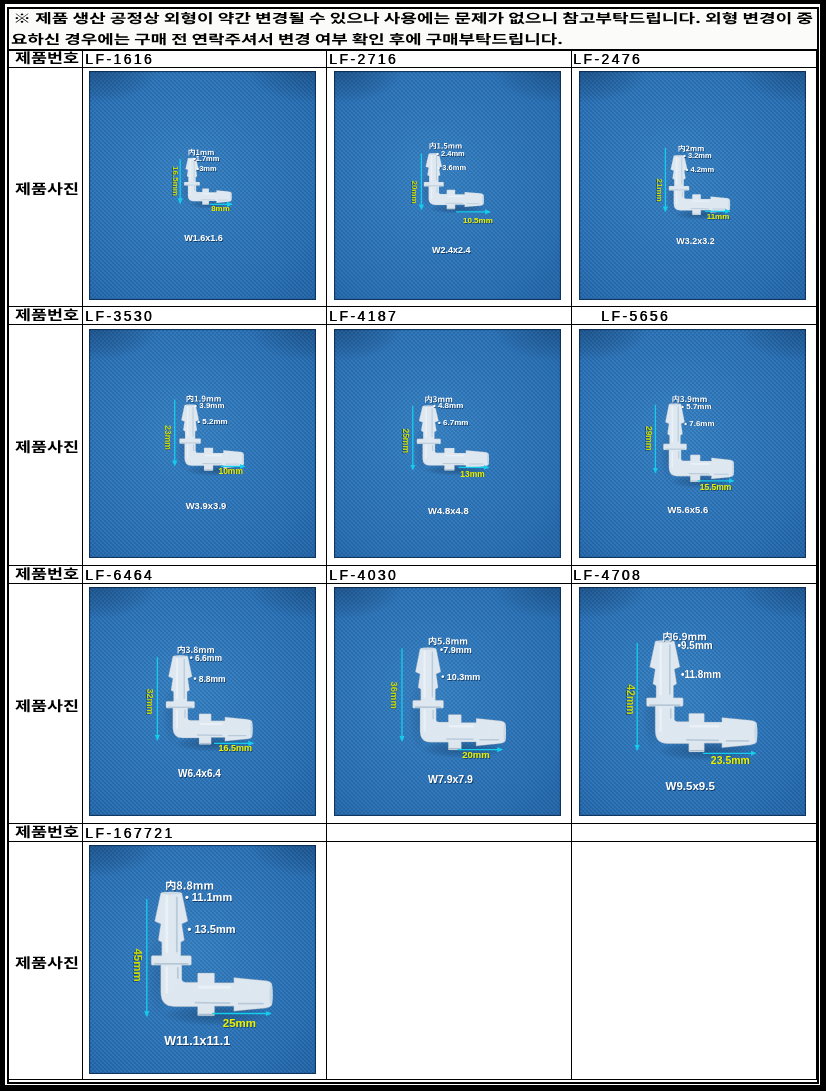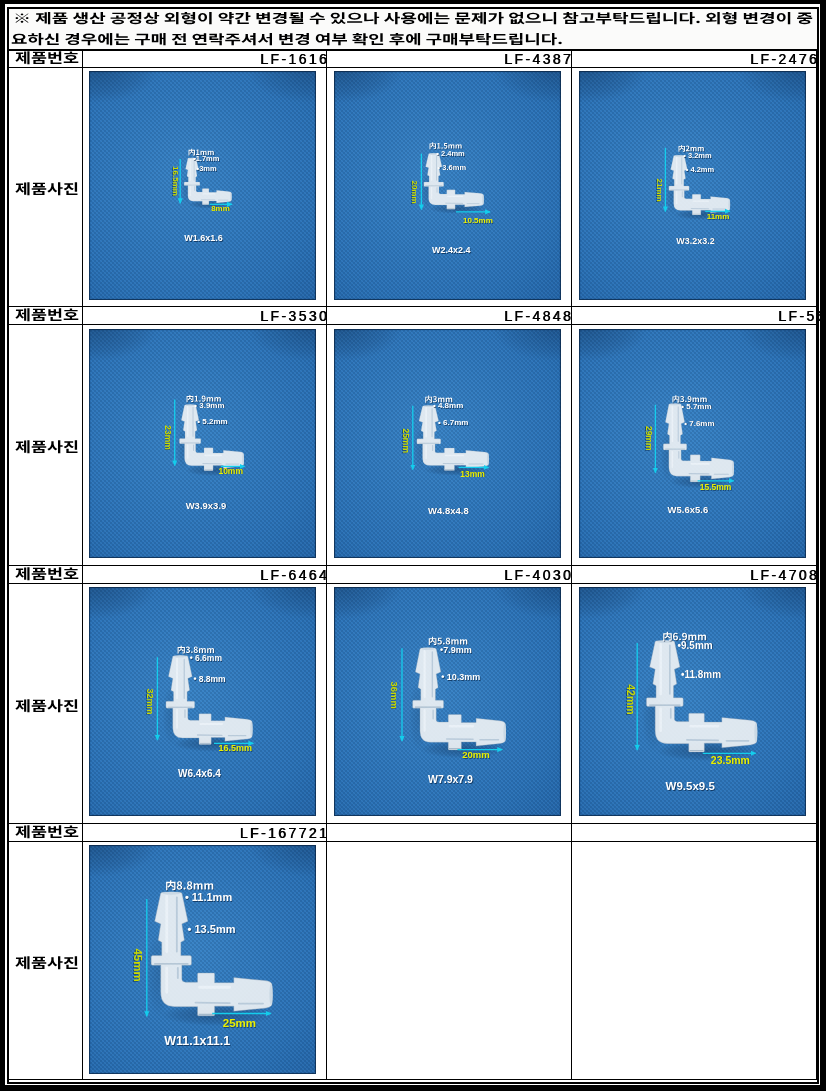--- a/index.html
+++ b/index.html
@@ -1,18 +1,18 @@
 <!DOCTYPE html>
 <html><head><meta charset="utf-8"><style>
 html,body{margin:0;padding:0}
 body{width:826px;height:1091px;position:relative;background:#fff;font-family:"Liberation Sans",sans-serif;overflow:hidden}
 .abs{position:absolute}
 .hl{position:absolute;background:#000;height:1px}
 .vl{position:absolute;background:#000;width:1px}
-.hdr{position:absolute;font-size:14px;letter-spacing:2.4px;color:#000;text-align:right;line-height:18px;text-shadow:0.6px 0 0 #000}
+.hdr{position:absolute;font-size:14px;letter-spacing:2.4px;color:#000;text-align:left;line-height:18px;text-shadow:0.6px 0 0 #000}
 </style></head><body>
 
 <div class="abs" style="left:0;top:0;width:826px;height:1091px;border:solid #000;border-width:4px 6px 6px 5px;box-sizing:border-box"></div>
 
 <div class="abs" style="left:7px;top:7px;width:808px;height:40px;border:2px solid #000;background:#fbfbfa"></div>
 
 <svg class="abs" style="left:0;top:0;width:826px;height:1091px" viewBox="0 0 826 1091">
     <g transform="translate(13,23) scale(1.3894,1)">
       <path d="M6.5 -7.67Q6.09 -7.67 5.81 -7.95Q5.52 -8.24 5.52 -8.64Q5.52 -9.04 5.81 -9.33Q6.09 -9.62 6.5 -9.62Q6.90 -9.62 7.18 -9.33Q7.47 -9.04 7.47 -8.64Q7.47 -8.24 7.18 -7.95Q6.90 -7.67 6.5 -7.67ZM6.5 -5.31 10.79 -9.60 11.16 -9.23 6.87 -4.93 11.16 -0.65 10.79 -0.27 6.5 -4.56 2.19 -0.26 1.81 -0.63 6.12 -4.93 1.83 -9.23 2.21 -9.60ZM3.77 -4.93Q3.77 -4.53 3.48 -4.25Q3.19 -3.96 2.79 -3.96Q2.39 -3.96 2.10 -4.25Q1.81 -4.53 1.81 -4.93Q1.81 -5.34 2.10 -5.62Q2.39 -5.91 2.79 -5.91Q3.19 -5.91 3.48 -5.62Q3.77 -5.34 3.77 -4.93ZM9.23 -4.93Q9.23 -5.34 9.51 -5.62Q9.80 -5.91 10.20 -5.91Q10.60 -5.91 10.89 -5.62Q11.18 -5.34 11.18 -4.93Q11.18 -4.53 10.89 -4.25Q10.60 -3.96 10.20 -3.96Q9.80 -3.96 9.51 -4.25Q9.23 -4.53 9.23 -4.93ZM6.5 -2.21Q6.90 -2.21 7.18 -1.92Q7.47 -1.63 7.47 -1.23Q7.47 -0.83 7.18 -0.54Q6.90 -0.26 6.5 -0.26Q6.09 -0.26 5.81 -0.54Q5.52 -0.83 5.52 -1.23Q5.52 -1.63 5.81 -1.92Q6.09 -2.21 6.5 -2.21Z M25.16 -10.89H26.81V1.14H25.16ZM21.20 -6.77H23.20V-5.37H21.20ZM22.74 -10.69H24.35V0.60H22.74ZM18.61 -8.92H19.91V-7.69Q19.91 -6.67 19.76 -5.69Q19.61 -4.70 19.30 -3.82Q18.98 -2.95 18.48 -2.24Q17.97 -1.54 17.26 -1.09L16.23 -2.36Q17.11 -2.93 17.63 -3.78Q18.15 -4.63 18.38 -5.64Q18.61 -6.66 18.61 -7.69ZM19.00 -8.92H20.28V-7.69Q20.28 -6.69 20.50 -5.71Q20.72 -4.74 21.24 -3.94Q21.75 -3.15 22.62 -2.64L21.61 -1.38Q20.66 -1.96 20.08 -2.93Q19.51 -3.91 19.25 -5.13Q19.00 -6.36 19.00 -7.69ZM16.68 -9.68H22.05V-8.28H16.68Z M33.01 -4.26H34.73V-2.43H33.01ZM28.43 -5.25H39.32V-3.88H28.43ZM29.38 -10.55H38.36V-9.18H29.38ZM29.47 -7.37H38.25V-6.00H29.47ZM30.91 -10.06H32.64V-6.47H30.91ZM35.09 -10.06H36.82V-6.47H35.09ZM29.70 -2.89H38.02V1.02H29.70ZM36.32 -1.54H31.39V-0.33H36.32Z M45.51 -10.16H46.87V-8.77Q46.87 -7.74 46.58 -6.77Q46.29 -5.80 45.68 -5.04Q45.07 -4.27 44.08 -3.85L43.17 -5.18Q44.01 -5.56 44.53 -6.14Q45.04 -6.72 45.27 -7.40Q45.51 -8.09 45.51 -8.77ZM45.83 -10.16H47.18V-8.77Q47.18 -8.13 47.41 -7.50Q47.63 -6.88 48.13 -6.38Q48.63 -5.87 49.41 -5.55L48.50 -4.24Q47.56 -4.61 46.97 -5.30Q46.38 -6.00 46.11 -6.89Q45.83 -7.78 45.83 -8.77ZM51.96 -10.87H53.61V-3.52H51.96ZM50.51 -7.95H52.43V-6.56H50.51ZM49.42 -10.65H51.03V-3.90H49.42ZM49.52 -3.35Q50.79 -3.35 51.72 -3.08Q52.64 -2.82 53.15 -2.31Q53.66 -1.80 53.66 -1.10Q53.66 -0.39 53.15 0.11Q52.64 0.61 51.72 0.88Q50.79 1.15 49.52 1.15Q48.26 1.15 47.33 0.88Q46.39 0.61 45.89 0.11Q45.38 -0.39 45.38 -1.10Q45.38 -1.80 45.89 -2.31Q46.39 -2.82 47.33 -3.08Q48.26 -3.35 49.52 -3.35ZM49.52 -2.05Q48.36 -2.05 47.73 -1.82Q47.10 -1.58 47.10 -1.10Q47.10 -0.62 47.73 -0.38Q48.36 -0.14 49.52 -0.14Q50.29 -0.14 50.83 -0.25Q51.37 -0.36 51.65 -0.57Q51.93 -0.78 51.93 -1.10Q51.93 -1.58 51.31 -1.82Q50.69 -2.05 49.52 -2.05Z M58.01 -10.15H59.43V-8.85Q59.43 -7.65 59.06 -6.60Q58.70 -5.56 57.95 -4.78Q57.20 -4.00 56.04 -3.60L55.12 -4.95Q56.14 -5.28 56.78 -5.89Q57.41 -6.49 57.71 -7.26Q58.01 -8.04 58.01 -8.85ZM58.35 -10.15H59.76V-8.83Q59.76 -8.26 59.91 -7.71Q60.07 -7.16 60.41 -6.67Q60.74 -6.18 61.26 -5.80Q61.78 -5.42 62.51 -5.18L61.63 -3.83Q60.50 -4.21 59.78 -4.95Q59.06 -5.70 58.70 -6.70Q58.35 -7.70 58.35 -8.83ZM63.05 -10.88H64.78V-2.08H63.05ZM64.29 -7.39H66.37V-5.97H64.29ZM57.02 -0.43H65.20V0.94H57.02ZM57.02 -2.92H58.76V0.29H57.02Z M75.60 -3.39Q76.90 -3.39 77.85 -3.12Q78.81 -2.85 79.34 -2.33Q79.87 -1.82 79.87 -1.11Q79.87 -0.40 79.34 0.10Q78.81 0.61 77.85 0.88Q76.90 1.15 75.60 1.15Q74.30 1.15 73.34 0.88Q72.38 0.61 71.85 0.10Q71.33 -0.40 71.33 -1.11Q71.33 -1.82 71.85 -2.33Q72.38 -2.85 73.34 -3.12Q74.30 -3.39 75.60 -3.39ZM75.60 -2.09Q74.78 -2.09 74.21 -1.98Q73.64 -1.88 73.35 -1.66Q73.05 -1.44 73.05 -1.11Q73.05 -0.79 73.35 -0.58Q73.64 -0.36 74.21 -0.25Q74.78 -0.14 75.60 -0.14Q76.41 -0.14 76.98 -0.25Q77.55 -0.36 77.85 -0.58Q78.15 -0.79 78.15 -1.11Q78.15 -1.44 77.85 -1.66Q77.55 -1.88 76.98 -1.98Q76.41 -2.09 75.60 -2.09ZM71.46 -10.35H79.08V-8.98H71.46ZM70.24 -5.51H81.08V-4.14H70.24ZM74.26 -7.61H75.98V-5.16H74.26ZM78.08 -10.35H79.80V-9.36Q79.80 -8.64 79.76 -7.86Q79.72 -7.07 79.47 -6.14L77.75 -6.32Q78.00 -7.24 78.04 -7.95Q78.08 -8.66 78.08 -9.36Z M88.70 -7.98H90.99V-6.57H88.70ZM90.51 -10.88H92.25V-3.73H90.51ZM88.17 -3.47Q89.45 -3.47 90.37 -3.19Q91.30 -2.91 91.79 -2.40Q92.29 -1.88 92.29 -1.15Q92.29 -0.04 91.19 0.56Q90.08 1.16 88.17 1.16Q86.26 1.16 85.16 0.56Q84.05 -0.04 84.05 -1.15Q84.05 -1.88 84.55 -2.40Q85.05 -2.91 85.98 -3.19Q86.90 -3.47 88.17 -3.47ZM88.17 -2.16Q87.39 -2.16 86.85 -2.04Q86.32 -1.93 86.05 -1.71Q85.77 -1.49 85.77 -1.15Q85.77 -0.81 86.05 -0.59Q86.32 -0.36 86.85 -0.25Q87.39 -0.14 88.17 -0.14Q88.96 -0.14 89.49 -0.25Q90.02 -0.36 90.30 -0.59Q90.57 -0.81 90.57 -1.15Q90.57 -1.49 90.30 -1.71Q90.02 -1.93 89.49 -2.04Q88.96 -2.16 88.17 -2.16ZM84.96 -9.68H86.37V-8.92Q86.37 -7.77 86.00 -6.73Q85.63 -5.69 84.89 -4.91Q84.14 -4.12 82.99 -3.73L82.11 -5.09Q82.86 -5.34 83.40 -5.75Q83.94 -6.17 84.28 -6.68Q84.63 -7.20 84.79 -7.77Q84.96 -8.34 84.96 -8.92ZM85.32 -9.68H86.71V-8.92Q86.71 -8.22 86.99 -7.52Q87.28 -6.83 87.88 -6.27Q88.49 -5.72 89.43 -5.39L88.59 -4.04Q87.47 -4.41 86.75 -5.15Q86.02 -5.89 85.67 -6.87Q85.32 -7.85 85.32 -8.92ZM82.58 -10.15H89.05V-8.78H82.58Z M96.78 -10.23H98.20V-9.16Q98.20 -7.97 97.84 -6.92Q97.48 -5.86 96.74 -5.07Q96.00 -4.27 94.86 -3.88L93.95 -5.24Q94.96 -5.58 95.58 -6.19Q96.20 -6.80 96.49 -7.57Q96.78 -8.35 96.78 -9.16ZM97.13 -10.23H98.53V-9.00Q98.53 -8.46 98.68 -7.94Q98.84 -7.42 99.17 -6.96Q99.49 -6.50 100.00 -6.15Q100.51 -5.79 101.22 -5.57L100.32 -4.22Q99.24 -4.59 98.53 -5.30Q97.82 -6.01 97.48 -6.96Q97.13 -7.92 97.13 -9.00ZM101.88 -10.88H103.61V-3.77H101.88ZM103.13 -8.09H105.20V-6.67H103.13ZM99.68 -3.49Q100.94 -3.49 101.85 -3.22Q102.76 -2.94 103.25 -2.42Q103.75 -1.90 103.75 -1.17Q103.75 -0.44 103.25 0.07Q102.76 0.59 101.85 0.87Q100.94 1.15 99.68 1.15Q98.43 1.15 97.51 0.87Q96.59 0.59 96.10 0.07Q95.60 -0.44 95.60 -1.17Q95.60 -1.90 96.10 -2.42Q96.59 -2.94 97.51 -3.22Q98.43 -3.49 99.68 -3.49ZM99.68 -2.15Q98.92 -2.15 98.39 -2.05Q97.87 -1.94 97.59 -1.72Q97.32 -1.51 97.32 -1.17Q97.32 -0.84 97.59 -0.62Q97.87 -0.40 98.39 -0.29Q98.92 -0.18 99.68 -0.18Q100.45 -0.18 100.97 -0.29Q101.49 -0.40 101.77 -0.62Q102.04 -0.84 102.04 -1.17Q102.04 -1.51 101.77 -1.72Q101.49 -1.94 100.97 -2.05Q100.45 -2.15 99.68 -2.15Z M112.04 -4.86H113.78V-2.33H112.04ZM112.92 -10.18Q113.87 -10.18 114.62 -9.80Q115.37 -9.42 115.80 -8.75Q116.23 -8.08 116.23 -7.22Q116.23 -6.36 115.80 -5.69Q115.37 -5.01 114.62 -4.63Q113.87 -4.25 112.92 -4.25Q111.98 -4.25 111.22 -4.63Q110.47 -5.01 110.03 -5.69Q109.60 -6.36 109.60 -7.22Q109.60 -8.08 110.03 -8.75Q110.47 -9.42 111.22 -9.80Q111.98 -10.18 112.92 -10.18ZM112.92 -8.70Q112.46 -8.70 112.09 -8.53Q111.72 -8.36 111.51 -8.02Q111.29 -7.69 111.29 -7.22Q111.29 -6.75 111.51 -6.41Q111.72 -6.07 112.09 -5.90Q112.46 -5.73 112.92 -5.73Q113.38 -5.73 113.75 -5.90Q114.11 -6.07 114.32 -6.41Q114.54 -6.75 114.54 -7.22Q114.54 -7.69 114.32 -8.02Q114.11 -8.36 113.75 -8.53Q113.38 -8.70 112.92 -8.70ZM117.36 -10.90H119.09V1.17H117.36ZM109.30 -1.24 109.10 -2.63Q110.16 -2.63 111.44 -2.65Q112.72 -2.67 114.08 -2.76Q115.44 -2.84 116.70 -3.03L116.83 -1.78Q115.53 -1.52 114.19 -1.41Q112.85 -1.30 111.60 -1.27Q110.35 -1.24 109.30 -1.24Z M127.81 -8.24H130.01V-6.87H127.81ZM127.78 -5.83H129.98V-4.46H127.78ZM121.04 -9.80H127.65V-8.44H121.04ZM124.42 -8.03Q125.26 -8.03 125.89 -7.74Q126.53 -7.46 126.89 -6.95Q127.25 -6.45 127.25 -5.78Q127.25 -5.11 126.89 -4.60Q126.53 -4.09 125.89 -3.81Q125.26 -3.52 124.42 -3.52Q123.60 -3.52 122.96 -3.81Q122.33 -4.09 121.96 -4.60Q121.60 -5.11 121.60 -5.78Q121.60 -6.45 121.96 -6.95Q122.33 -7.46 122.96 -7.74Q123.60 -8.03 124.42 -8.03ZM124.42 -6.74Q123.88 -6.74 123.54 -6.49Q123.21 -6.25 123.21 -5.77Q123.21 -5.30 123.54 -5.05Q123.88 -4.81 124.42 -4.81Q124.96 -4.81 125.30 -5.05Q125.64 -5.30 125.64 -5.77Q125.64 -6.25 125.30 -6.49Q124.96 -6.74 124.42 -6.74ZM123.57 -10.98H125.30V-8.86H123.57ZM129.35 -10.89H131.08V-3.21H129.35ZM127.01 -3.07Q128.28 -3.07 129.20 -2.81Q130.12 -2.56 130.63 -2.09Q131.13 -1.61 131.13 -0.95Q131.13 -0.29 130.63 0.17Q130.12 0.65 129.20 0.90Q128.28 1.15 127.01 1.15Q125.74 1.15 124.82 0.90Q123.89 0.65 123.39 0.17Q122.89 -0.29 122.89 -0.95Q122.89 -1.61 123.39 -2.09Q123.89 -2.56 124.82 -2.81Q125.74 -3.07 127.01 -3.07ZM127.01 -1.75Q125.90 -1.75 125.31 -1.56Q124.71 -1.37 124.71 -0.96Q124.71 -0.54 125.31 -0.35Q125.90 -0.15 127.01 -0.15Q128.12 -0.15 128.71 -0.35Q129.30 -0.54 129.30 -0.96Q129.30 -1.37 128.71 -1.56Q128.12 -1.75 127.01 -1.75Z M141.22 -10.90H142.96V1.17H141.22ZM136.47 -10.05Q137.39 -10.05 138.10 -9.53Q138.82 -9.00 139.23 -8.04Q139.64 -7.07 139.64 -5.76Q139.64 -4.43 139.23 -3.46Q138.82 -2.50 138.10 -1.97Q137.39 -1.44 136.47 -1.44Q135.56 -1.44 134.84 -1.97Q134.13 -2.50 133.72 -3.46Q133.31 -4.43 133.31 -5.76Q133.31 -7.07 133.72 -8.04Q134.13 -9.00 134.84 -9.53Q135.56 -10.05 136.47 -10.05ZM136.47 -8.48Q136.02 -8.48 135.69 -8.17Q135.35 -7.86 135.16 -7.26Q134.97 -6.65 134.97 -5.76Q134.97 -4.87 135.16 -4.25Q135.35 -3.64 135.69 -3.32Q136.02 -3.01 136.47 -3.01Q136.92 -3.01 137.26 -3.32Q137.60 -3.64 137.78 -4.25Q137.97 -4.87 137.97 -5.76Q137.97 -6.65 137.78 -7.26Q137.60 -7.86 137.26 -8.17Q136.92 -8.48 136.47 -8.48Z M156.83 -9.32H158.90V-7.90H156.83ZM156.83 -6.71H158.90V-5.29H156.83ZM155.62 -10.88H157.35V-3.78H155.62ZM149.32 -3.29H157.35V1.15H155.62V-1.92H149.32ZM151.23 -10.23Q152.16 -10.23 152.90 -9.84Q153.64 -9.46 154.07 -8.80Q154.50 -8.14 154.50 -7.28Q154.50 -6.42 154.07 -5.76Q153.64 -5.09 152.90 -4.71Q152.16 -4.34 151.23 -4.34Q150.30 -4.34 149.56 -4.71Q148.82 -5.09 148.39 -5.76Q147.96 -6.42 147.96 -7.28Q147.96 -8.14 148.39 -8.80Q148.82 -9.46 149.56 -9.84Q150.30 -10.23 151.23 -10.23ZM151.23 -8.77Q150.78 -8.77 150.42 -8.59Q150.06 -8.42 149.85 -8.09Q149.64 -7.75 149.64 -7.28Q149.64 -6.81 149.85 -6.48Q150.06 -6.14 150.42 -5.97Q150.78 -5.79 151.23 -5.79Q151.69 -5.79 152.04 -5.97Q152.40 -6.14 152.60 -6.48Q152.81 -6.81 152.81 -7.28Q152.81 -7.75 152.60 -8.09Q152.40 -8.42 152.04 -8.59Q151.69 -8.77 151.23 -8.77Z M167.57 -10.88H169.31V-2.27H167.57ZM168.82 -7.52H170.91V-6.11H168.82ZM164.22 -9.98H166.06Q166.06 -8.35 165.41 -7.06Q164.76 -5.77 163.51 -4.86Q162.27 -3.94 160.47 -3.43L159.75 -4.80Q161.22 -5.20 162.22 -5.86Q163.21 -6.51 163.72 -7.34Q164.22 -8.18 164.22 -9.13ZM160.27 -9.98H165.15V-8.60H160.27ZM161.53 -0.43H169.72V0.94H161.53ZM161.53 -3.14H163.26V0.17H161.53Z M180.65 -8.87H183.72V-7.50H180.65ZM180.65 -6.29H183.77V-4.91H180.65ZM183.09 -10.87H184.82V-1.99H183.09ZM176.86 -0.43H185.08V0.94H176.86ZM176.86 -2.86H178.59V0.35H176.86ZM175.25 -10.09H176.97V-8.26H179.25V-10.09H180.95V-3.87H175.25ZM176.97 -6.94V-5.24H179.25V-6.94Z M192.51 -8.98H195.33V-7.61H192.51ZM192.41 -6.49H195.24V-5.11H192.41ZM195.05 -10.88H196.78V-3.96H195.05ZM191.13 -10.07H192.97Q192.97 -8.44 192.36 -7.18Q191.75 -5.93 190.53 -5.06Q189.30 -4.19 187.47 -3.68L186.80 -5.04Q188.33 -5.44 189.29 -6.06Q190.24 -6.68 190.68 -7.48Q191.13 -8.29 191.13 -9.23ZM187.46 -10.07H192.34V-8.69H187.46ZM192.80 -3.80Q194.03 -3.80 194.94 -3.50Q195.85 -3.21 196.35 -2.66Q196.86 -2.11 196.86 -1.36Q196.86 -0.60 196.35 -0.06Q195.85 0.48 194.94 0.79Q194.03 1.09 192.80 1.09Q191.58 1.09 190.66 0.79Q189.74 0.48 189.23 -0.06Q188.72 -0.60 188.72 -1.36Q188.72 -2.11 189.23 -2.66Q189.74 -3.21 190.66 -3.50Q191.58 -3.80 192.80 -3.80ZM192.80 -2.47Q192.06 -2.47 191.53 -2.34Q191.01 -2.22 190.72 -1.97Q190.44 -1.73 190.44 -1.36Q190.44 -0.99 190.72 -0.74Q191.01 -0.49 191.53 -0.37Q192.06 -0.24 192.80 -0.24Q193.54 -0.24 194.06 -0.37Q194.58 -0.49 194.87 -0.74Q195.15 -0.99 195.15 -1.36Q195.15 -1.73 194.87 -1.97Q194.58 -2.22 194.06 -2.34Q193.54 -2.47 192.80 -2.47Z M199.77 -8.09H205.62V-6.79H199.77ZM199.77 -10.41H205.51V-9.11H201.55V-7.52H199.77ZM201.80 -7.28H203.54V-5.47H201.80ZM207.00 -10.88H208.73V-4.57H207.00ZM198.94 -4.65 198.75 -5.96Q199.92 -5.96 201.21 -5.97Q202.50 -5.98 203.81 -6.04Q205.12 -6.11 206.35 -6.22L206.44 -5.06Q205.18 -4.88 203.88 -4.79Q202.58 -4.70 201.33 -4.67Q200.07 -4.65 198.94 -4.65ZM200.55 -4.13H208.73V-0.93H202.27V0.18H200.57V-2.18H207.02V-2.81H200.55ZM200.57 -0.26H209.01V1.07H200.57Z M218.12 -10.54H219.63V-9.97Q219.63 -9.28 219.42 -8.63Q219.21 -7.99 218.79 -7.43Q218.37 -6.88 217.77 -6.43Q217.17 -5.98 216.39 -5.68Q215.61 -5.37 214.66 -5.23L213.99 -6.61Q214.82 -6.72 215.48 -6.97Q216.13 -7.21 216.63 -7.55Q217.13 -7.88 217.46 -8.29Q217.79 -8.69 217.95 -9.12Q218.12 -9.55 218.12 -9.97ZM218.44 -10.54H219.95V-9.97Q219.95 -9.55 220.12 -9.12Q220.29 -8.70 220.62 -8.29Q220.95 -7.89 221.45 -7.55Q221.94 -7.22 222.60 -6.97Q223.26 -6.72 224.08 -6.61L223.41 -5.23Q222.47 -5.37 221.69 -5.68Q220.91 -5.99 220.31 -6.43Q219.70 -6.88 219.29 -7.44Q218.87 -8.00 218.66 -8.64Q218.44 -9.28 218.44 -9.97ZM218.13 -3.26H219.85V1.15H218.13ZM213.59 -4.34H224.47V-2.94H213.59Z M231.20 -3.57H232.50V-3.17Q232.50 -2.26 232.22 -1.44Q231.93 -0.62 231.34 0.00Q230.75 0.63 229.80 0.97L228.96 -0.28Q229.75 -0.55 230.25 -1.01Q230.74 -1.47 230.97 -2.03Q231.20 -2.59 231.20 -3.17ZM231.63 -3.57H232.87V-3.17Q232.87 -2.59 233.08 -2.01Q233.29 -1.44 233.74 -0.96Q234.19 -0.47 234.93 -0.17L234.23 1.10Q233.28 0.73 232.71 0.07Q232.14 -0.59 231.89 -1.44Q231.63 -2.29 231.63 -3.17ZM235.58 -3.57H236.82V-3.17Q236.82 -2.34 236.56 -1.49Q236.30 -0.65 235.74 0.03Q235.18 0.72 234.23 1.10L233.53 -0.17Q234.26 -0.50 234.71 -1.00Q235.16 -1.51 235.37 -2.07Q235.58 -2.64 235.58 -3.17ZM235.98 -3.57H237.28V-3.17Q237.28 -2.55 237.51 -1.98Q237.74 -1.42 238.24 -0.97Q238.73 -0.53 239.52 -0.28L238.68 0.97Q237.74 0.64 237.14 0.03Q236.54 -0.58 236.26 -1.40Q235.98 -2.23 235.98 -3.17ZM236.76 -10.87H238.50V-4.06H236.76ZM231.94 -10.26Q232.88 -10.26 233.62 -9.89Q234.36 -9.52 234.79 -8.87Q235.22 -8.22 235.22 -7.38Q235.22 -6.54 234.79 -5.89Q234.36 -5.24 233.62 -4.87Q232.88 -4.50 231.94 -4.50Q231.01 -4.50 230.27 -4.87Q229.53 -5.24 229.10 -5.89Q228.67 -6.54 228.67 -7.38Q228.67 -8.22 229.10 -8.87Q229.53 -9.52 230.27 -9.89Q231.01 -10.26 231.94 -10.26ZM231.94 -8.83Q231.49 -8.83 231.13 -8.66Q230.77 -8.49 230.57 -8.17Q230.36 -7.84 230.36 -7.38Q230.36 -6.92 230.57 -6.60Q230.77 -6.27 231.13 -6.10Q231.49 -5.93 231.94 -5.93Q232.40 -5.93 232.76 -6.10Q233.11 -6.27 233.32 -6.60Q233.53 -6.92 233.53 -7.38Q233.53 -7.84 233.32 -8.17Q233.11 -8.49 232.76 -8.66Q232.40 -8.83 231.94 -8.83Z M245.89 -10.28Q247.17 -10.28 248.19 -9.85Q249.20 -9.42 249.80 -8.64Q250.39 -7.86 250.39 -6.80Q250.39 -5.75 249.80 -4.97Q249.20 -4.19 248.19 -3.75Q247.17 -3.32 245.89 -3.32Q244.63 -3.32 243.61 -3.75Q242.59 -4.19 241.99 -4.97Q241.40 -5.75 241.40 -6.80Q241.40 -7.86 241.99 -8.64Q242.59 -9.42 243.61 -9.85Q244.63 -10.28 245.89 -10.28ZM245.90 -8.88Q245.08 -8.88 244.45 -8.63Q243.81 -8.38 243.45 -7.92Q243.09 -7.46 243.09 -6.81Q243.09 -6.16 243.45 -5.70Q243.81 -5.23 244.45 -4.99Q245.08 -4.74 245.90 -4.74Q246.72 -4.74 247.35 -4.99Q247.98 -5.23 248.34 -5.70Q248.70 -6.16 248.70 -6.81Q248.70 -7.46 248.34 -7.92Q247.98 -8.38 247.35 -8.63Q246.72 -8.88 245.90 -8.88ZM240.46 -1.71H251.36V-0.29H240.46Z M261.40 -6.34H263.52V-4.91H261.40ZM260.11 -10.90H261.84V1.13H260.11ZM252.78 -9.74H254.50V-2.26H252.78ZM252.78 -3.23H253.81Q255.09 -3.23 256.48 -3.33Q257.87 -3.44 259.33 -3.73L259.51 -2.32Q258.01 -2.01 256.58 -1.90Q255.14 -1.80 253.81 -1.80H252.78Z M270.03 -9.95H271.43V-8.21Q271.43 -7.09 271.23 -6.03Q271.03 -4.98 270.63 -4.06Q270.22 -3.15 269.59 -2.44Q268.96 -1.73 268.11 -1.32L267.08 -2.71Q267.84 -3.07 268.40 -3.65Q268.96 -4.23 269.32 -4.97Q269.68 -5.71 269.85 -6.54Q270.03 -7.37 270.03 -8.21ZM270.37 -9.95H271.76V-8.21Q271.76 -7.40 271.92 -6.60Q272.08 -5.81 272.42 -5.10Q272.77 -4.39 273.29 -3.83Q273.82 -3.27 274.54 -2.91L273.49 -1.53Q272.68 -1.94 272.09 -2.63Q271.51 -3.31 271.13 -4.20Q270.75 -5.09 270.56 -6.11Q270.37 -7.13 270.37 -8.21ZM275.02 -10.88H276.75V1.15H275.02ZM276.37 -6.25H278.49V-4.82H276.37Z M281.73 -6.86H283.45V-4.64H281.73ZM285.96 -6.86H287.68V-4.64H285.96ZM279.28 -5.17H290.17V-3.81H279.28ZM284.70 -3.20Q286.65 -3.20 287.76 -2.64Q288.88 -2.08 288.88 -1.02Q288.88 0.01 287.76 0.58Q286.65 1.15 284.70 1.15Q282.75 1.15 281.63 0.58Q280.52 0.01 280.52 -1.02Q280.52 -2.08 281.63 -2.64Q282.75 -3.20 284.70 -3.20ZM284.70 -1.90Q283.89 -1.90 283.35 -1.81Q282.81 -1.71 282.54 -1.52Q282.27 -1.32 282.27 -1.02Q282.27 -0.72 282.54 -0.52Q282.81 -0.33 283.35 -0.23Q283.89 -0.14 284.70 -0.14Q285.50 -0.14 286.04 -0.23Q286.59 -0.33 286.86 -0.52Q287.13 -0.72 287.13 -1.02Q287.13 -1.32 286.86 -1.52Q286.59 -1.71 286.04 -1.81Q285.50 -1.90 284.70 -1.90ZM284.73 -10.71Q286.06 -10.71 287.04 -10.43Q288.02 -10.15 288.55 -9.63Q289.08 -9.11 289.08 -8.39Q289.08 -7.68 288.55 -7.16Q288.02 -6.65 287.04 -6.37Q286.06 -6.09 284.73 -6.09Q283.40 -6.09 282.42 -6.37Q281.43 -6.65 280.90 -7.16Q280.37 -7.68 280.37 -8.39Q280.37 -9.11 280.90 -9.63Q281.43 -10.15 282.42 -10.43Q283.40 -10.71 284.73 -10.71ZM284.73 -9.39Q283.91 -9.39 283.33 -9.28Q282.75 -9.17 282.45 -8.95Q282.15 -8.73 282.15 -8.39Q282.15 -8.07 282.45 -7.84Q282.75 -7.62 283.33 -7.51Q283.91 -7.40 284.73 -7.40Q285.56 -7.40 286.13 -7.51Q286.70 -7.62 287.00 -7.84Q287.30 -8.07 287.30 -8.39Q287.30 -8.73 287.00 -8.95Q286.70 -9.17 286.13 -9.28Q285.56 -9.39 284.73 -9.39Z M296.05 -6.45H298.03V-5.06H296.05ZM299.94 -10.89H301.58V1.14H299.94ZM297.48 -10.70H299.10V0.60H297.48ZM293.95 -10.04Q294.75 -10.04 295.34 -9.51Q295.93 -8.99 296.24 -8.01Q296.56 -7.03 296.56 -5.67Q296.56 -4.31 296.24 -3.32Q295.93 -2.34 295.33 -1.81Q294.74 -1.29 293.94 -1.29Q293.16 -1.29 292.57 -1.81Q291.98 -2.34 291.66 -3.32Q291.34 -4.31 291.34 -5.67Q291.34 -7.03 291.66 -8.01Q291.98 -8.99 292.57 -9.51Q293.16 -10.04 293.95 -10.04ZM293.95 -8.41Q293.62 -8.41 293.39 -8.11Q293.15 -7.81 293.03 -7.20Q292.91 -6.59 292.91 -5.67Q292.91 -4.75 293.03 -4.14Q293.15 -3.53 293.39 -3.22Q293.62 -2.92 293.95 -2.92Q294.28 -2.92 294.52 -3.22Q294.75 -3.53 294.87 -4.14Q294.99 -4.75 294.99 -5.67Q294.99 -6.59 294.87 -7.20Q294.75 -7.81 294.52 -8.11Q294.28 -8.41 293.95 -8.41Z M304.55 -7.64H312.90V-6.26H304.55ZM303.20 -5.01H314.10V-3.64H303.20ZM304.55 -10.46H306.27V-6.95H304.55ZM304.44 -0.49H312.96V0.89H304.44ZM304.44 -2.68H306.17V-0.12H304.44Z M318.11 -4.94H329.01V-3.56H318.11ZM322.84 -4.07H324.57V-1.54H322.84ZM319.45 -10.38H327.62V-5.90H319.45ZM325.92 -9.03H321.14V-7.26H325.92ZM319.37 -0.43H327.81V0.94H319.37ZM319.37 -2.55H321.09V0.02H319.37Z M338.76 -10.89H340.41V1.14H338.76ZM334.80 -6.77H336.79V-5.37H334.80ZM336.34 -10.69H337.95V0.60H336.34ZM332.21 -8.92H333.51V-7.69Q333.51 -6.67 333.36 -5.69Q333.21 -4.70 332.90 -3.82Q332.58 -2.95 332.08 -2.24Q331.57 -1.54 330.86 -1.09L329.83 -2.36Q330.71 -2.93 331.23 -3.78Q331.75 -4.63 331.98 -5.64Q332.21 -6.66 332.21 -7.69ZM332.60 -8.92H333.88V-7.69Q333.88 -6.69 334.10 -5.71Q334.32 -4.74 334.84 -3.94Q335.35 -3.15 336.22 -2.64L335.21 -1.38Q334.25 -1.96 333.68 -2.93Q333.11 -3.91 332.85 -5.13Q332.60 -6.36 332.60 -7.69ZM330.28 -9.68H335.64V-8.28H330.28Z M349.73 -10.90H351.46V1.13H349.73ZM351.02 -6.29H353.14V-4.87H351.02ZM346.57 -9.65H348.26Q348.26 -7.84 347.75 -6.23Q347.24 -4.62 346.06 -3.28Q344.89 -1.93 342.88 -0.92L341.91 -2.24Q343.50 -3.06 344.53 -4.09Q345.56 -5.11 346.06 -6.42Q346.57 -7.72 346.57 -9.35ZM342.58 -9.65H347.46V-8.26H342.58Z M358.26 -3.84H359.87V-2.65H361.07V-3.84H362.66V1.02H358.26ZM359.87 -1.40V-0.27H361.07V-1.40ZM364.53 -3.93H365.83V-3.03Q365.83 -2.15 365.58 -1.33Q365.33 -0.50 364.78 0.13Q364.23 0.78 363.34 1.13L362.49 -0.15Q363.22 -0.45 363.67 -0.91Q364.11 -1.37 364.32 -1.92Q364.53 -2.47 364.53 -3.03ZM364.92 -3.93H366.24V-3.03Q366.24 -2.41 366.44 -1.84Q366.64 -1.28 367.10 -0.84Q367.55 -0.40 368.27 -0.15L367.42 1.13Q366.51 0.80 365.96 0.18Q365.41 -0.43 365.17 -1.26Q364.92 -2.09 364.92 -3.03ZM363.03 -8.30H366.05V-6.91H363.03ZM360.27 -10.43Q361.17 -10.43 361.89 -10.07Q362.61 -9.71 363.03 -9.07Q363.44 -8.43 363.44 -7.60Q363.44 -6.77 363.03 -6.12Q362.61 -5.48 361.89 -5.11Q361.17 -4.75 360.27 -4.75Q359.36 -4.75 358.64 -5.11Q357.92 -5.48 357.50 -6.12Q357.09 -6.77 357.09 -7.60Q357.09 -8.43 357.50 -9.07Q357.92 -9.71 358.64 -10.07Q359.36 -10.43 360.27 -10.43ZM360.27 -9.01Q359.83 -9.01 359.48 -8.84Q359.13 -8.67 358.94 -8.36Q358.74 -8.04 358.74 -7.60Q358.74 -7.16 358.94 -6.83Q359.13 -6.51 359.48 -6.34Q359.83 -6.17 360.27 -6.17Q360.71 -6.17 361.05 -6.34Q361.40 -6.51 361.59 -6.83Q361.79 -7.16 361.79 -7.60Q361.79 -8.04 361.59 -8.36Q361.40 -8.67 361.05 -8.84Q360.71 -9.01 360.27 -9.01ZM365.28 -10.88H367.02V-4.51H365.28Z M374.35 -10.28Q375.62 -10.28 376.64 -9.85Q377.65 -9.42 378.25 -8.64Q378.85 -7.86 378.85 -6.80Q378.85 -5.75 378.25 -4.97Q377.65 -4.19 376.64 -3.75Q375.62 -3.32 374.35 -3.32Q373.09 -3.32 372.06 -3.75Q371.04 -4.19 370.45 -4.97Q369.85 -5.75 369.85 -6.80Q369.85 -7.86 370.45 -8.64Q371.04 -9.42 372.06 -9.85Q373.09 -10.28 374.35 -10.28ZM374.35 -8.88Q373.53 -8.88 372.90 -8.63Q372.26 -8.38 371.90 -7.92Q371.54 -7.46 371.54 -6.81Q371.54 -6.16 371.90 -5.70Q372.26 -5.23 372.90 -4.99Q373.53 -4.74 374.35 -4.74Q375.17 -4.74 375.80 -4.99Q376.43 -5.23 376.79 -5.70Q377.15 -6.16 377.15 -6.81Q377.15 -7.46 376.79 -7.92Q376.43 -8.38 375.80 -8.63Q375.17 -8.88 374.35 -8.88ZM368.91 -1.71H379.81V-0.29H368.91Z M389.20 -10.89H390.92V1.14H389.20ZM381.49 -9.74H383.22V-2.26H381.49ZM381.49 -3.28H382.57Q383.89 -3.28 385.33 -3.39Q386.77 -3.51 388.26 -3.80L388.45 -2.36Q386.91 -2.04 385.43 -1.93Q383.94 -1.81 382.57 -1.81H381.49Z M398.48 -8.87H399.87V-8.43Q399.87 -7.40 399.51 -6.49Q399.14 -5.57 398.39 -4.90Q397.64 -4.22 396.48 -3.90L395.68 -5.24Q396.66 -5.51 397.28 -6.01Q397.89 -6.50 398.18 -7.13Q398.48 -7.77 398.48 -8.43ZM398.80 -8.87H400.20V-8.43Q400.20 -7.82 400.49 -7.23Q400.78 -6.64 401.40 -6.17Q402.01 -5.70 402.97 -5.44L402.19 -4.10Q401.04 -4.41 400.29 -5.06Q399.53 -5.70 399.17 -6.57Q398.80 -7.45 398.80 -8.43ZM396.11 -9.69H402.58V-8.34H396.11ZM398.48 -10.92H400.20V-9.10H398.48ZM403.52 -10.88H405.25V-3.83H403.52ZM404.77 -8.08H406.84V-6.65H404.77ZM397.42 -3.32H405.25V1.02H397.42ZM403.56 -1.98H399.12V-0.33H403.56Z M408.85 -9.86H416.48V-8.48H408.85ZM407.74 -1.69H418.63V-0.29H407.74ZM411.59 -5.83H413.32V-1.00H411.59ZM415.86 -9.86H417.59V-8.71Q417.59 -7.96 417.57 -7.12Q417.55 -6.27 417.46 -5.25Q417.36 -4.23 417.11 -2.94L415.38 -3.13Q415.74 -4.93 415.80 -6.28Q415.86 -7.62 415.86 -8.71Z M419.70 -3.95H430.60V-2.59H419.70ZM424.24 -3.27H425.96V1.15H424.24ZM420.94 -10.42H422.65V-9.06H427.60V-10.42H429.31V-5.10H420.94ZM422.65 -7.71V-6.47H427.60V-7.71Z M432.09 -5.43H433.09Q434.27 -5.43 435.17 -5.45Q436.07 -5.47 436.83 -5.54Q437.60 -5.61 438.39 -5.74L438.57 -4.40Q437.77 -4.26 436.97 -4.18Q436.16 -4.10 435.23 -4.08Q434.30 -4.05 433.09 -4.05H432.09ZM432.09 -10.10H437.75V-8.72H433.82V-4.98H432.09ZM433.29 -7.76H437.50V-6.43H433.29ZM439.40 -10.88H441.13V-3.61H439.40ZM440.65 -7.97H442.72V-6.54H440.65ZM433.09 -3.10H441.13V1.15H439.40V-1.73H433.09Z M444.89 -5.33H453.35V-3.96H444.89ZM443.62 -1.70H454.52V-0.29H443.62ZM444.89 -9.90H453.26V-8.50H446.61V-4.76H444.89Z M463.84 -10.88H465.58V-4.17H463.84ZM456.20 -5.75H457.25Q458.42 -5.75 459.36 -5.78Q460.30 -5.80 461.15 -5.88Q461.99 -5.95 462.85 -6.10L463.05 -4.71Q462.16 -4.57 461.28 -4.49Q460.41 -4.42 459.43 -4.39Q458.46 -4.37 457.25 -4.37H456.20ZM456.18 -10.34H461.73V-6.75H457.90V-4.86H456.20V-8.05H460.02V-8.97H456.18ZM457.57 -3.66H459.28V-2.65H463.87V-3.66H465.58V1.02H457.57ZM459.28 -1.33V-0.36H463.87V-1.33Z M475.87 -10.89H477.59V1.14H475.87ZM468.17 -9.74H469.89V-2.26H468.17ZM468.17 -3.28H469.24Q470.56 -3.28 472.00 -3.39Q473.44 -3.51 474.93 -3.80L475.12 -2.36Q473.58 -2.04 472.10 -1.93Q470.61 -1.81 469.24 -1.81H468.17Z M487.19 -10.90H488.93V1.17H487.19ZM488.55 -6.44H490.67V-5.01H488.55ZM479.96 -3.15H480.97Q482.00 -3.15 482.89 -3.18Q483.78 -3.20 484.63 -3.29Q485.48 -3.38 486.36 -3.53L486.53 -2.10Q485.63 -1.94 484.75 -1.85Q483.87 -1.77 482.94 -1.74Q482.02 -1.71 480.97 -1.71H479.96ZM479.96 -9.78H485.57V-8.39H481.68V-2.46H479.96Z M493.04 0.17Q492.53 0.17 492.19 -0.18Q491.85 -0.54 491.85 -1.06Q491.85 -1.60 492.19 -1.96Q492.53 -2.31 493.04 -2.31Q493.55 -2.31 493.89 -1.96Q494.23 -1.60 494.23 -1.06Q494.23 -0.54 493.89 -0.18Q493.55 0.17 493.04 0.17Z M501.63 -4.86H503.36V-2.33H501.63ZM502.51 -10.18Q503.45 -10.18 504.20 -9.80Q504.95 -9.42 505.38 -8.75Q505.82 -8.08 505.82 -7.22Q505.82 -6.36 505.38 -5.69Q504.95 -5.01 504.20 -4.63Q503.45 -4.25 502.51 -4.25Q501.56 -4.25 500.81 -4.63Q500.06 -5.01 499.62 -5.69Q499.18 -6.36 499.18 -7.22Q499.18 -8.08 499.62 -8.75Q500.06 -9.42 500.81 -9.80Q501.56 -10.18 502.51 -10.18ZM502.51 -8.70Q502.05 -8.70 501.67 -8.53Q501.30 -8.36 501.09 -8.02Q500.87 -7.69 500.87 -7.22Q500.87 -6.75 501.09 -6.41Q501.30 -6.07 501.67 -5.90Q502.05 -5.73 502.51 -5.73Q502.97 -5.73 503.33 -5.90Q503.69 -6.07 503.91 -6.41Q504.12 -6.75 504.12 -7.22Q504.12 -7.69 503.91 -8.02Q503.69 -8.36 503.33 -8.53Q502.97 -8.70 502.51 -8.70ZM506.95 -10.90H508.67V1.17H506.95ZM498.89 -1.24 498.68 -2.63Q499.75 -2.63 501.03 -2.65Q502.31 -2.67 503.66 -2.76Q505.02 -2.84 506.29 -3.03L506.41 -1.78Q505.11 -1.52 503.77 -1.41Q502.43 -1.30 501.18 -1.27Q499.93 -1.24 498.89 -1.24Z M517.39 -8.24H519.60V-6.87H517.39ZM517.36 -5.83H519.57V-4.46H517.36ZM510.63 -9.80H517.23V-8.44H510.63ZM514.00 -8.03Q514.84 -8.03 515.47 -7.74Q516.11 -7.46 516.47 -6.95Q516.84 -6.45 516.84 -5.78Q516.84 -5.11 516.47 -4.60Q516.11 -4.09 515.47 -3.81Q514.84 -3.52 514.00 -3.52Q513.18 -3.52 512.55 -3.81Q511.91 -4.09 511.55 -4.60Q511.18 -5.11 511.18 -5.78Q511.18 -6.45 511.55 -6.95Q511.91 -7.46 512.55 -7.74Q513.18 -8.03 514.00 -8.03ZM514.00 -6.74Q513.46 -6.74 513.13 -6.49Q512.80 -6.25 512.80 -5.77Q512.80 -5.30 513.13 -5.05Q513.46 -4.81 514.00 -4.81Q514.55 -4.81 514.89 -5.05Q515.23 -5.30 515.23 -5.77Q515.23 -6.25 514.89 -6.49Q514.55 -6.74 514.00 -6.74ZM513.15 -10.98H514.88V-8.86H513.15ZM518.93 -10.89H520.67V-3.21H518.93ZM516.59 -3.07Q517.87 -3.07 518.79 -2.81Q519.71 -2.56 520.21 -2.09Q520.71 -1.61 520.71 -0.95Q520.71 -0.29 520.21 0.17Q519.71 0.65 518.79 0.90Q517.87 1.15 516.59 1.15Q515.32 1.15 514.40 0.90Q513.48 0.65 512.97 0.17Q512.47 -0.29 512.47 -0.95Q512.47 -1.61 512.97 -2.09Q513.48 -2.56 514.40 -2.81Q515.32 -3.07 516.59 -3.07ZM516.60 -1.75Q515.48 -1.75 514.89 -1.56Q514.30 -1.37 514.30 -0.96Q514.30 -0.54 514.89 -0.35Q515.48 -0.15 516.60 -0.15Q517.70 -0.15 518.29 -0.35Q518.89 -0.54 518.89 -0.96Q518.89 -1.37 518.29 -1.56Q517.70 -1.75 516.60 -1.75Z M531.41 -8.87H534.47V-7.50H531.41ZM531.41 -6.29H534.52V-4.91H531.41ZM533.84 -10.87H535.58V-1.99H533.84ZM527.61 -0.43H535.84V0.94H527.61ZM527.61 -2.86H529.34V0.35H527.61ZM526.01 -10.09H527.72V-8.26H530.01V-10.09H531.70V-3.87H526.01ZM527.72 -6.94V-5.24H530.01V-6.94Z M543.26 -8.98H546.08V-7.61H543.26ZM543.17 -6.49H545.99V-5.11H543.17ZM545.80 -10.88H547.54V-3.96H545.80ZM541.88 -10.07H543.73Q543.73 -8.44 543.11 -7.18Q542.50 -5.93 541.28 -5.06Q540.06 -4.19 538.22 -3.68L537.56 -5.04Q539.09 -5.44 540.04 -6.06Q540.99 -6.68 541.44 -7.48Q541.88 -8.29 541.88 -9.23ZM538.21 -10.07H543.10V-8.69H538.21ZM543.55 -3.80Q544.78 -3.80 545.69 -3.50Q546.60 -3.21 547.11 -2.66Q547.61 -2.11 547.61 -1.36Q547.61 -0.60 547.11 -0.06Q546.60 0.48 545.69 0.79Q544.78 1.09 543.55 1.09Q542.33 1.09 541.41 0.79Q540.50 0.48 539.99 -0.06Q539.48 -0.60 539.48 -1.36Q539.48 -2.11 539.99 -2.66Q540.50 -3.21 541.41 -3.50Q542.33 -3.80 543.55 -3.80ZM543.55 -2.47Q542.82 -2.47 542.29 -2.34Q541.76 -2.22 541.48 -1.97Q541.19 -1.73 541.19 -1.36Q541.19 -0.99 541.48 -0.74Q541.76 -0.49 542.29 -0.37Q542.82 -0.24 543.55 -0.24Q544.29 -0.24 544.82 -0.37Q545.34 -0.49 545.62 -0.74Q545.91 -0.99 545.91 -1.36Q545.91 -1.73 545.62 -1.97Q545.34 -2.22 544.82 -2.34Q544.29 -2.47 543.55 -2.47Z M557.68 -10.90H559.41V1.17H557.68ZM552.93 -10.05Q553.84 -10.05 554.56 -9.53Q555.27 -9.00 555.68 -8.04Q556.09 -7.07 556.09 -5.76Q556.09 -4.43 555.68 -3.46Q555.27 -2.50 554.56 -1.97Q553.84 -1.44 552.93 -1.44Q552.02 -1.44 551.30 -1.97Q550.58 -2.50 550.17 -3.46Q549.77 -4.43 549.77 -5.76Q549.77 -7.07 550.17 -8.04Q550.58 -9.00 551.30 -9.53Q552.02 -10.05 552.93 -10.05ZM552.93 -8.48Q552.48 -8.48 552.14 -8.17Q551.81 -7.86 551.62 -7.26Q551.43 -6.65 551.43 -5.76Q551.43 -4.87 551.62 -4.25Q551.81 -3.64 552.14 -3.32Q552.48 -3.01 552.93 -3.01Q553.38 -3.01 553.71 -3.32Q554.05 -3.64 554.24 -4.25Q554.43 -4.87 554.43 -5.76Q554.43 -6.65 554.24 -7.26Q554.05 -7.86 553.71 -8.17Q553.38 -8.48 552.93 -8.48Z M568.91 -4.84H570.63V-2.71H568.91ZM564.33 -5.41H575.22V-4.04H564.33ZM569.75 -3.19Q571.70 -3.19 572.81 -2.63Q573.93 -2.06 573.93 -1.01Q573.93 0.01 572.81 0.58Q571.70 1.15 569.75 1.15Q567.80 1.15 566.68 0.58Q565.57 0.01 565.57 -1.01Q565.57 -2.06 566.68 -2.63Q567.80 -3.19 569.75 -3.19ZM569.75 -1.88Q568.94 -1.88 568.40 -1.79Q567.86 -1.69 567.59 -1.50Q567.32 -1.32 567.32 -1.01Q567.32 -0.73 567.59 -0.53Q567.86 -0.34 568.40 -0.24Q568.94 -0.15 569.75 -0.15Q570.56 -0.15 571.10 -0.24Q571.64 -0.34 571.91 -0.53Q572.18 -0.73 572.18 -1.01Q572.18 -1.32 571.91 -1.50Q571.64 -1.69 571.10 -1.79Q570.56 -1.88 569.75 -1.88ZM568.59 -9.75H570.12V-9.45Q570.12 -8.91 569.93 -8.42Q569.73 -7.93 569.35 -7.50Q568.96 -7.08 568.39 -6.74Q567.82 -6.40 567.07 -6.18Q566.32 -5.97 565.39 -5.87L564.79 -7.23Q565.59 -7.30 566.20 -7.46Q566.82 -7.61 567.27 -7.84Q567.72 -8.06 568.01 -8.33Q568.30 -8.60 568.44 -8.89Q568.59 -9.18 568.59 -9.45ZM569.43 -9.75H570.96V-9.45Q570.96 -9.17 571.10 -8.88Q571.24 -8.59 571.53 -8.33Q571.82 -8.06 572.27 -7.84Q572.73 -7.62 573.35 -7.46Q573.96 -7.30 574.76 -7.23L574.16 -5.87Q573.23 -5.97 572.48 -6.18Q571.73 -6.40 571.16 -6.74Q570.59 -7.07 570.20 -7.49Q569.82 -7.92 569.63 -8.41Q569.43 -8.91 569.43 -9.45ZM565.32 -10.38H574.24V-9.02H565.32Z" fill="#000"></path>
     </g>
@@ -49,27 +49,27 @@
 <div class="vl" style="left:81.5px;top:49px;height:1031px"></div>
 
 <div class="vl" style="left:326px;top:49px;height:1031px"></div>
 
 <div class="vl" style="left:570.5px;top:49px;height:1031px"></div>
 
 <div class="vl" style="left:815.5px;top:49px;height:1031px"></div>
 
 <div class="hdr" style="left:85px;top:50px;width:244px">LF-1616</div>
 
-<div class="hdr" style="left:329px;top:50px;width:244px">LF-4387</div>
+<div class="hdr" style="left:329px;top:50px;width:244px">LF-2716</div>
 
 <div class="hdr" style="left:573px;top:50px;width:246px">LF-2476</div>
 
 <div class="hdr" style="left:85px;top:307px;width:244px">LF-3530</div>
 
-<div class="hdr" style="left:329px;top:307px;width:244px">LF-4848</div>
+<div class="hdr" style="left:329px;top:307px;width:244px">LF-4187</div>
 
 <div class="hdr" style="left:601px;top:307px;width:246px">LF-5656</div>
 
 <div class="hdr" style="left:85px;top:566px;width:244px">LF-6464</div>
 
 <div class="hdr" style="left:329px;top:566px;width:244px">LF-4030</div>
 
 <div class="hdr" style="left:573px;top:566px;width:246px">LF-4708</div>
 
 <div class="hdr" style="left:85px;top:824px;width:244px">LF-167721</div>

